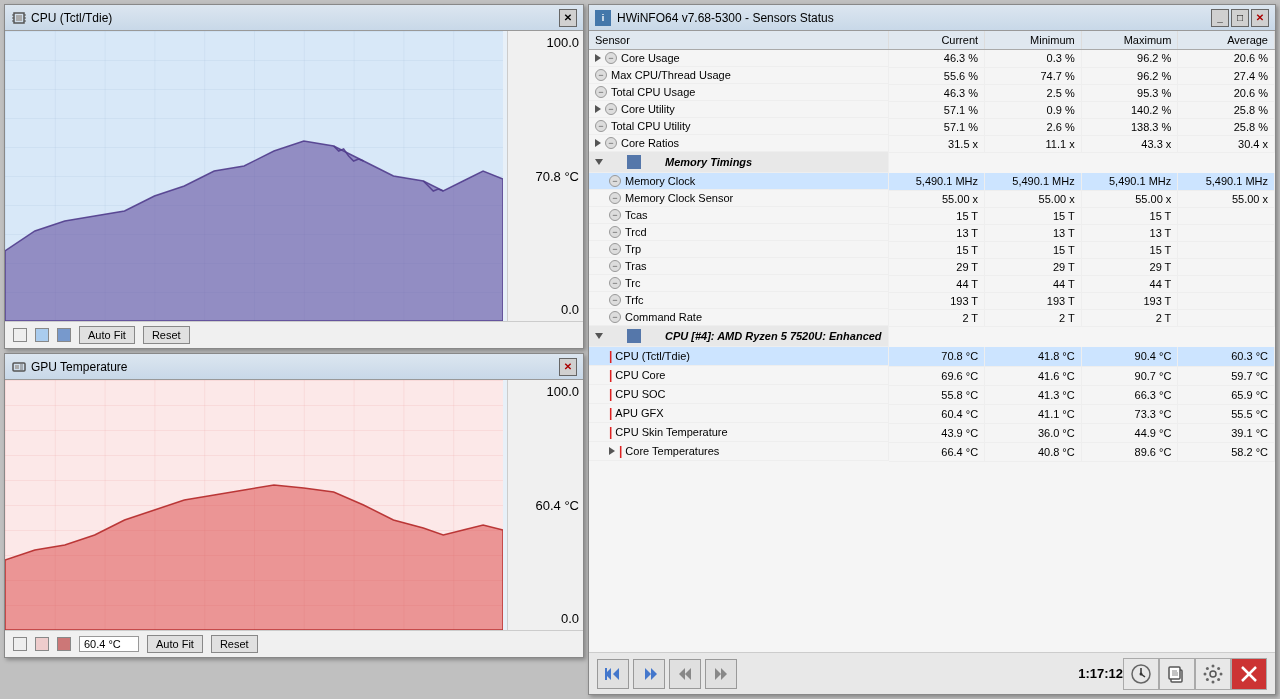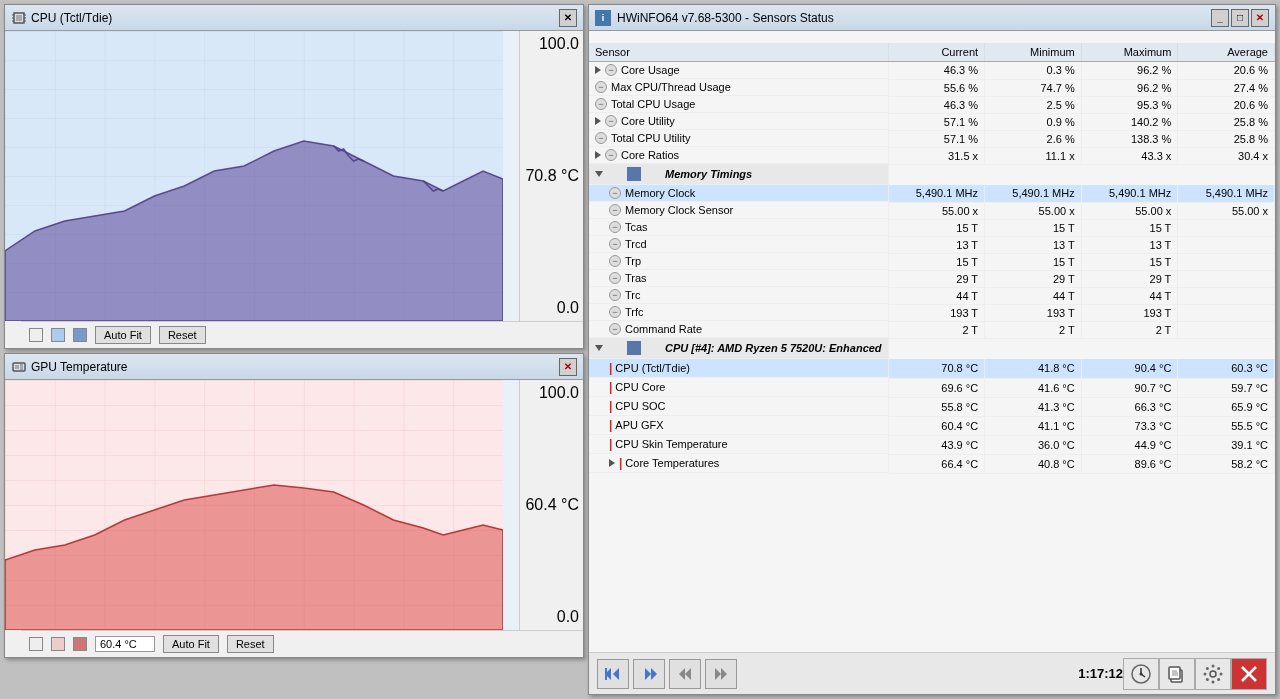--- a/index.html
+++ b/index.html
@@ -88,43 +88,42 @@
 
     
     .gpu-chart {
       height: 250px;
     }
 
     .chart-right {
       position: absolute;
       right: 0;
       top: 0;
-      width: 64px;
+      width: 76px;
       height: 100%;
       background: #f0f0f0;
       border-left: 1px solid #ccc;
       display: flex;
       flex-direction: column;
       justify-content: space-between;
       padding: 4px;
-      font-size: 16px;
+      font-size: 13px;
     }
 
     .chart-label-top { text-align: right; }
     .chart-label-mid { text-align: right; }
     .chart-label-bot { text-align: right; }
 
     .chart-controls {
       background: #f0f0f0;
       padding: 4px 8px;
       display: flex;
       align-items: center;
       gap: 8px;
       border-top: 1px solid #ccc;
-      margin-left: 16px;
     }
 
     .color-swatch {
       width: 14px;
       height: 14px;
       border: 1px solid #888;
       cursor: pointer;
     }
 
     .ctrl-btn {
@@ -166,21 +165,20 @@
 
     .hwinfo-content {
       flex: 1;
       overflow-y: auto;
       overflow-x: hidden;
     }
 
     .sensor-table {
       width: 100%;
       border-collapse: collapse;
-      margin-top: 12px;
     }
 
     .sensor-table th {
       background: #e0e8f0;
       border-bottom: 1px solid #aaa;
       border-right: 1px solid #ddd;
       padding: 3px 6px;
       text-align: right;
       font-weight: normal;
       font-size: 11px;

